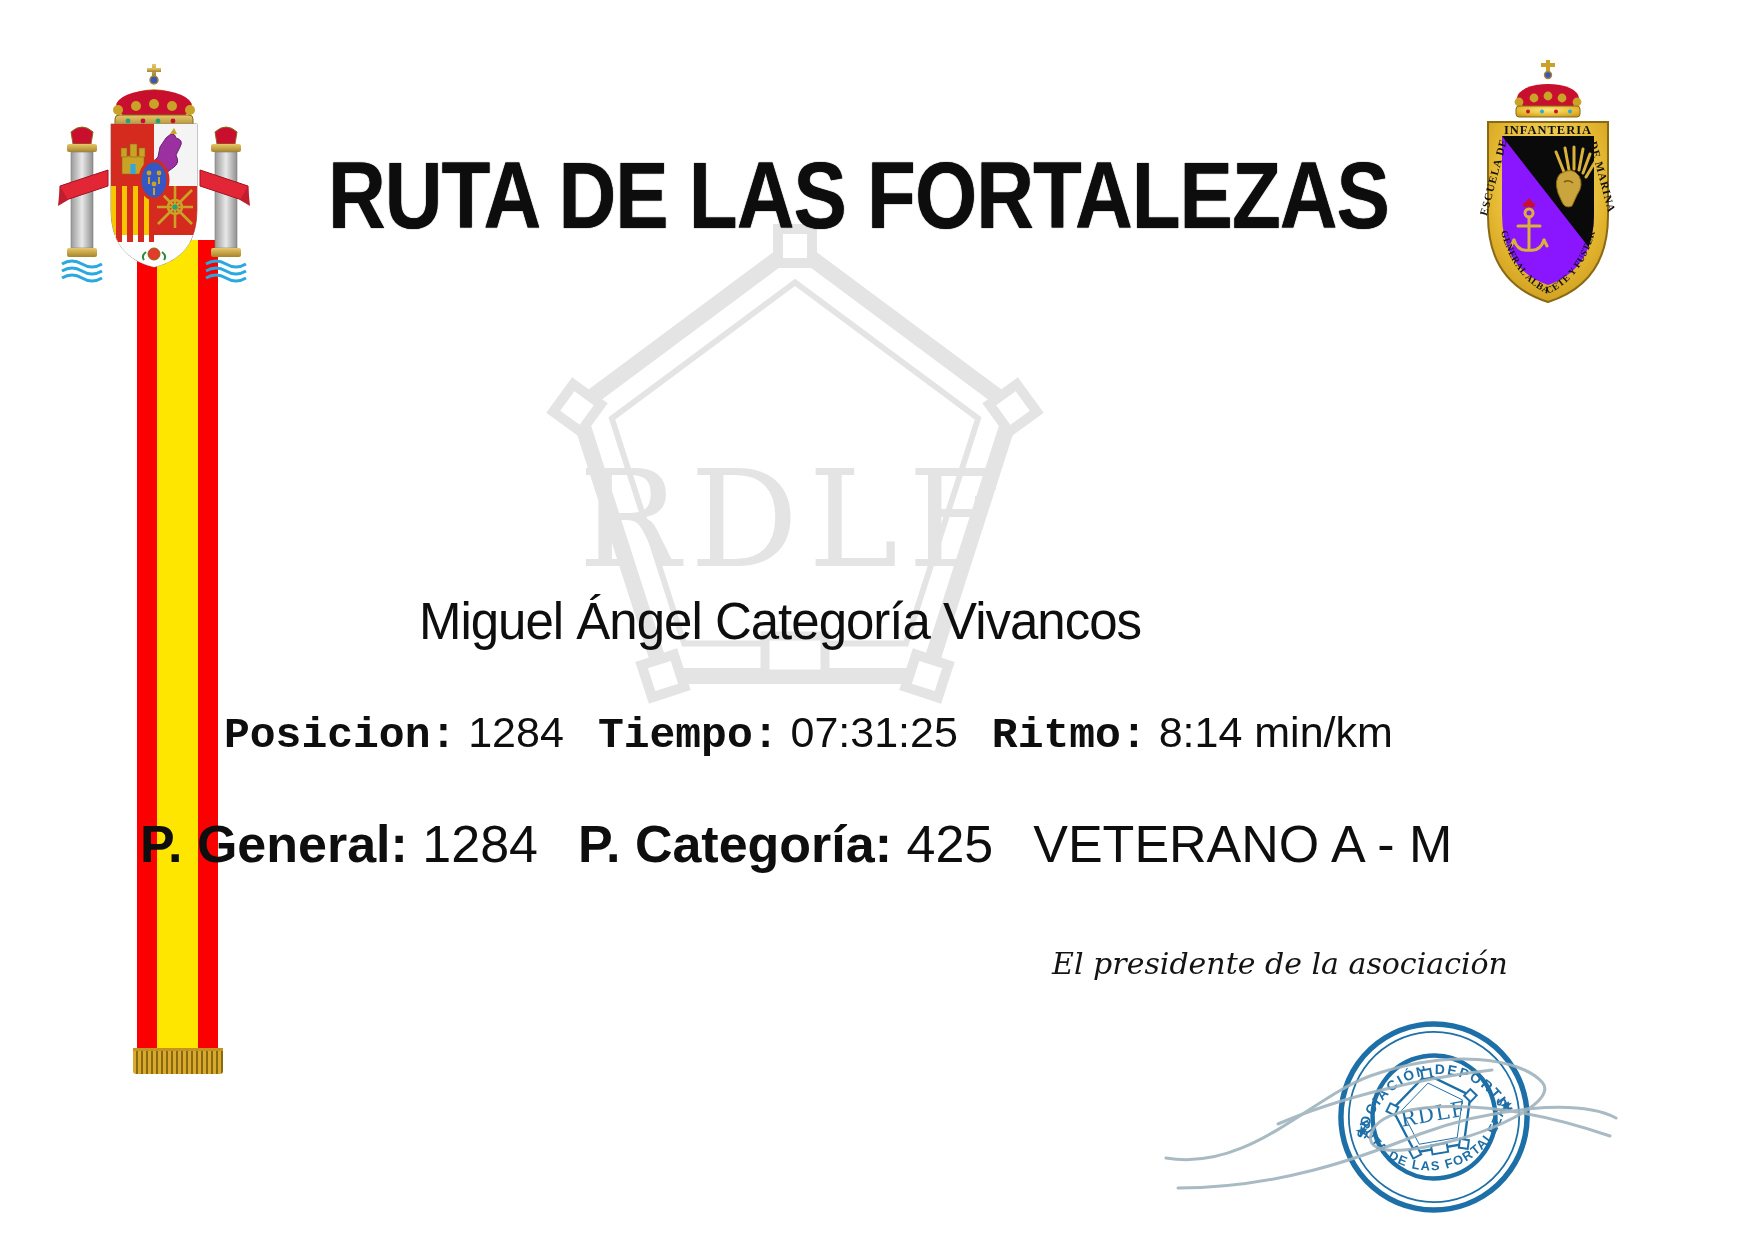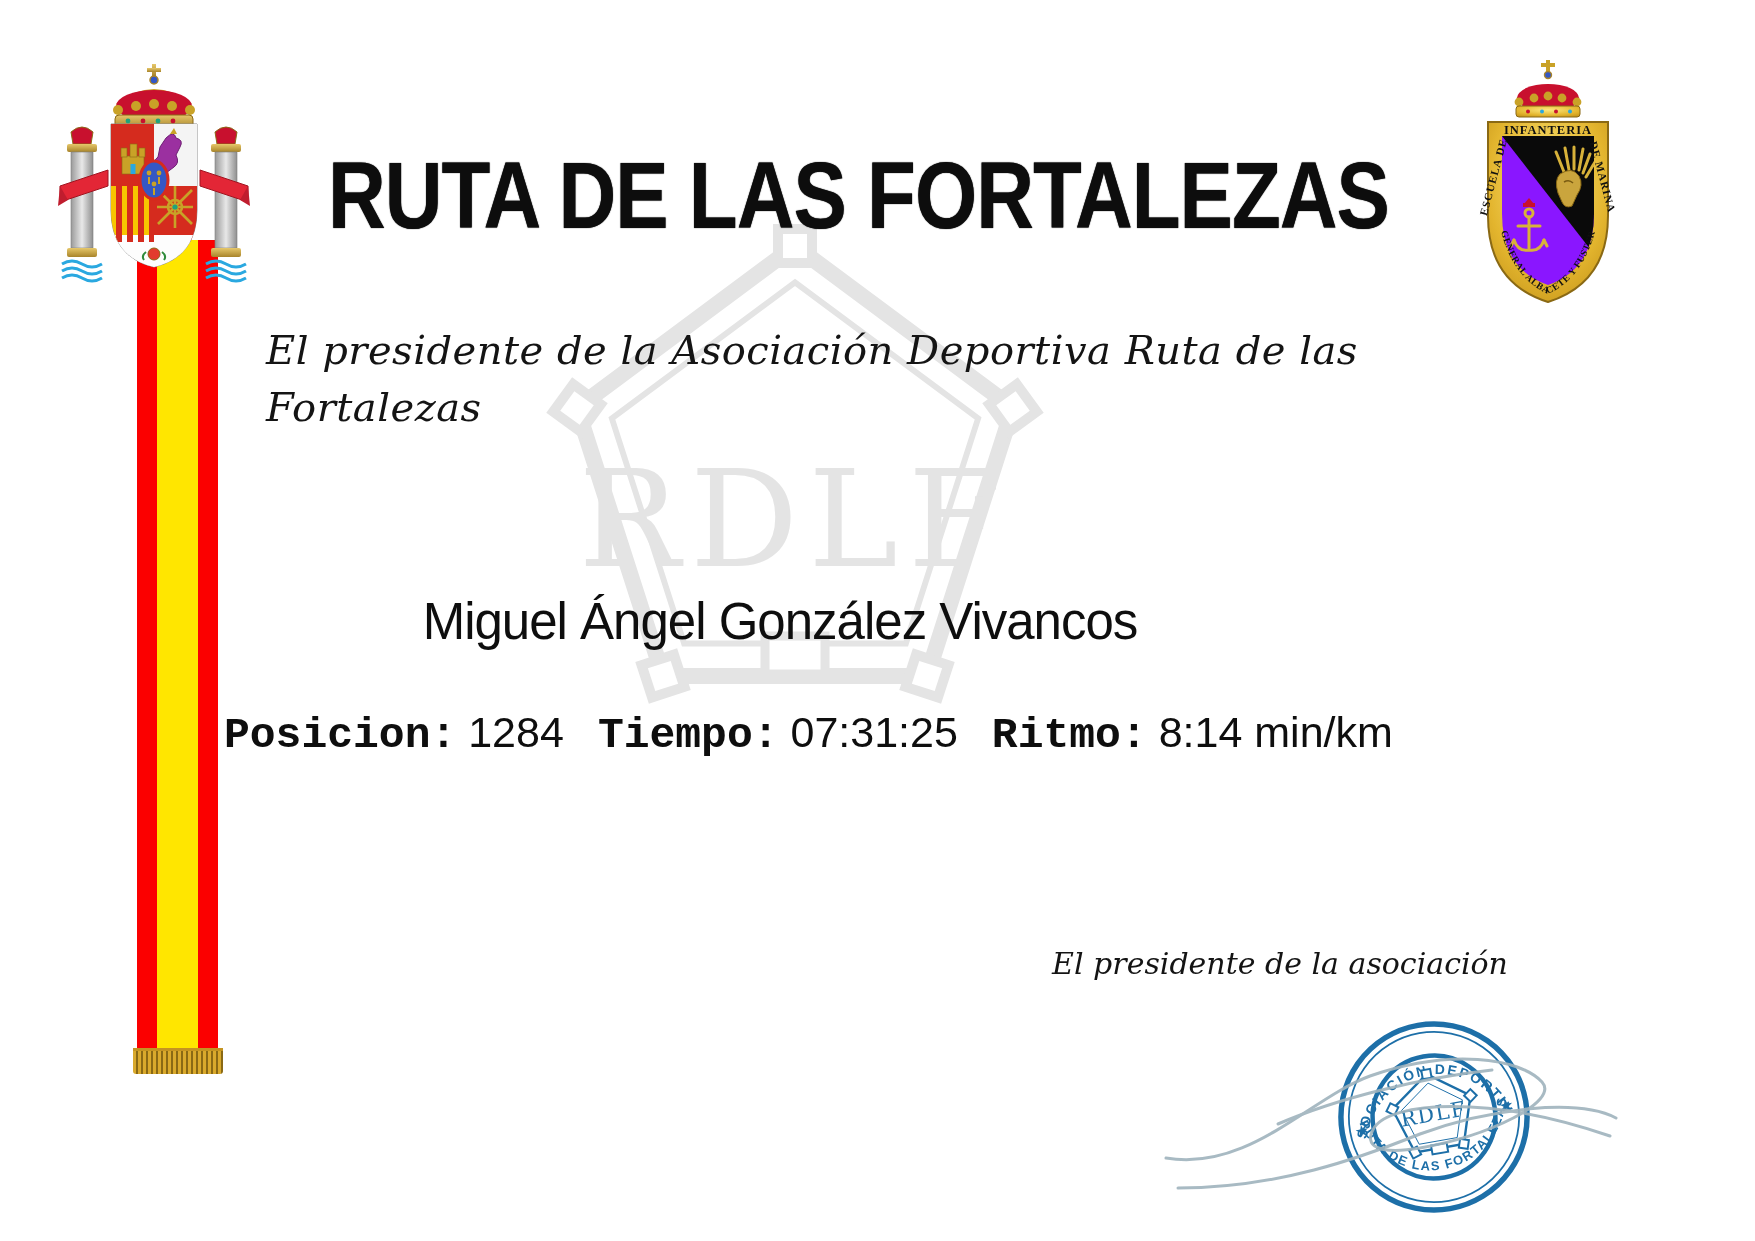--- a/index.html
+++ b/index.html
@@ -259,29 +259,31 @@
         <rect x="365" y="441" width="34" height="34" transform="rotate(18 382 458)"></rect>
         <rect x="101" y="441" width="34" height="34" transform="rotate(-18 118 458)"></rect>
         <rect x="15" y="173" width="34" height="34" transform="rotate(-54 32 190)"></rect>
         <rect x="220" y="418" width="60" height="38" stroke-width="9"></rect>
       </g>
     </g>
     <text x="250" y="348" text-anchor="middle" font-family="DejaVu Serif, serif" font-size="135" letter-spacing="10" fill="#e4e4e4">RDLF</text>
   </svg>
 
   <div class="abs hand bodytext">
-    <div>El presidente de la Asociación Deportiva Ruta de las Fortalezas</div>
-  </div>
-
-  <div class="abs name">Miguel Ángel González Vivancos</div>
+  </div>
+
+  <div class="abs name">Miguel Ángel Categoría Vivancos</div>
 
   <div class="abs stats">
     <b>Posicion:</b>&nbsp;<span class="vlabel">1284</span><span class="gap"></span><b>Tiempo:</b>&nbsp;<span class="vlabel">07:31:25</span><span class="gap"></span><b>Ritmo:</b>&nbsp;<span class="vlabel">8:14 min/km</span>
   </div>
 
+  <div class="abs rankings">
+    <b>P. General:</b>&nbsp;<span class="vlabel">1284</span><span class="gap"></span><b>P. Categoría:</b>&nbsp;<span class="vlabel">425</span><span class="gap"></span><span class="vlabel">VETERANO A - M</span>
+  </div>
 
   <div class="abs hand footer">
     <div>El presidente de la asociación</div>
   </div>
 
   <svg class="abs signature" width="470" height="170" viewBox="0 0 470 170">
     <g stroke="#9fb3bd" stroke-width="3" fill="none" opacity=".9" stroke-linecap="round">
       <path d="M8,118 C90,132 152,58 212,36 C292,8 362,18 384,42 C402,62 330,96 262,108 C220,115 205,106 216,88 C232,62 330,54 452,96"></path>
       <path d="M20,148 C120,148 202,118 262,94 C332,68 420,58 458,78"></path>
       <path d="M120,84 C180,58 262,38 334,30"></path>

